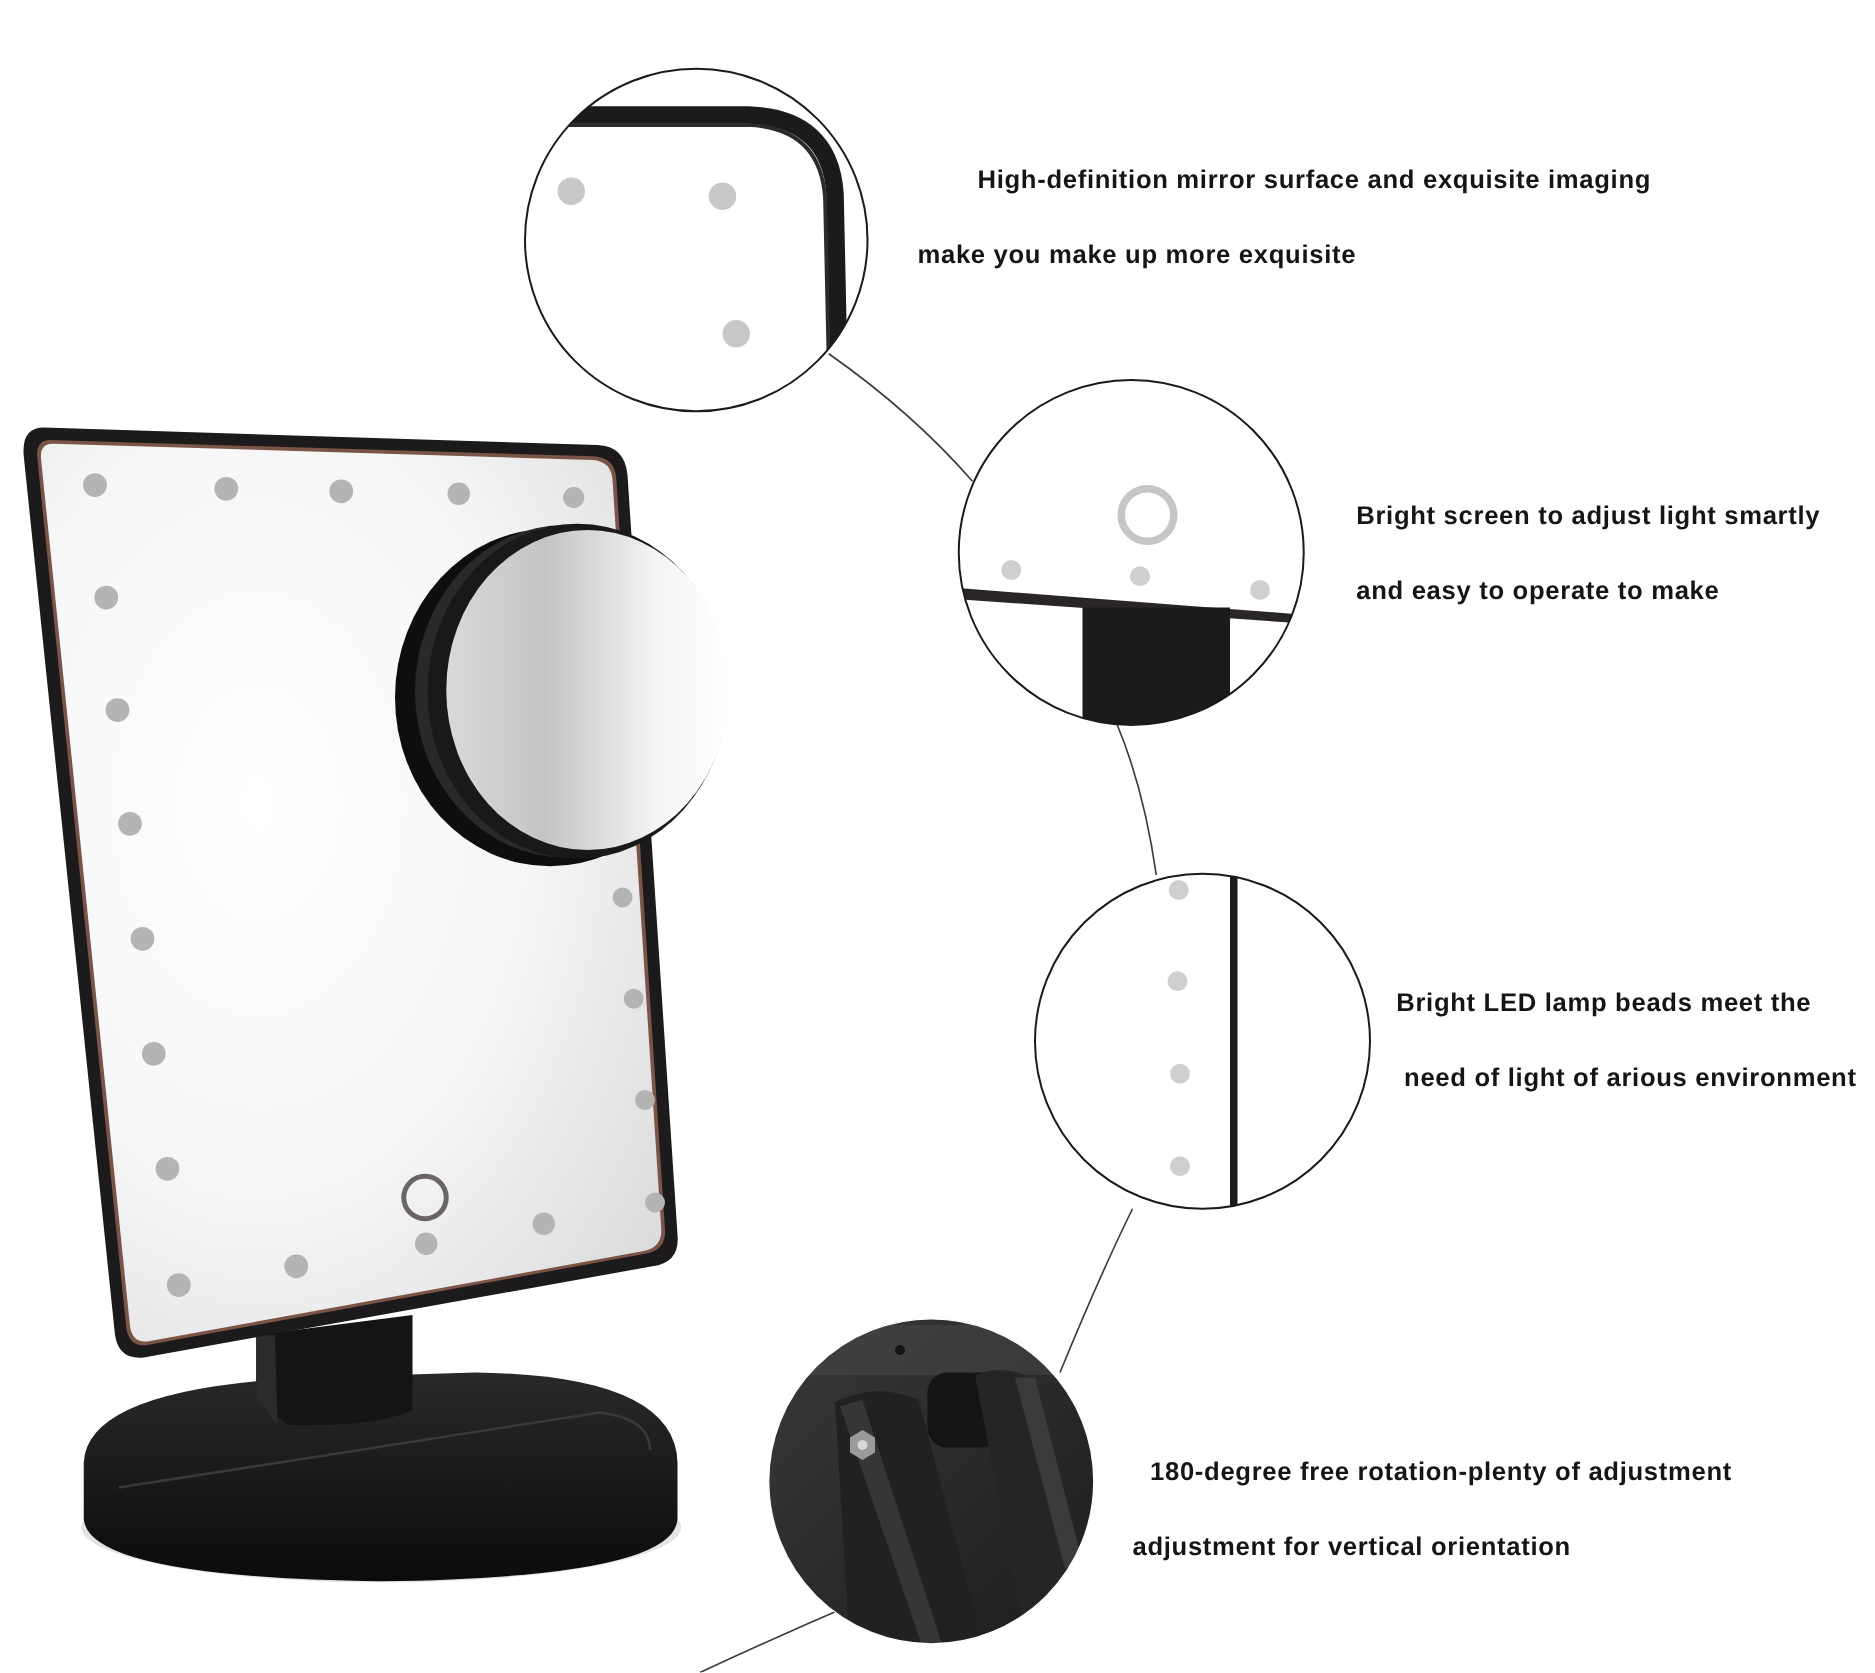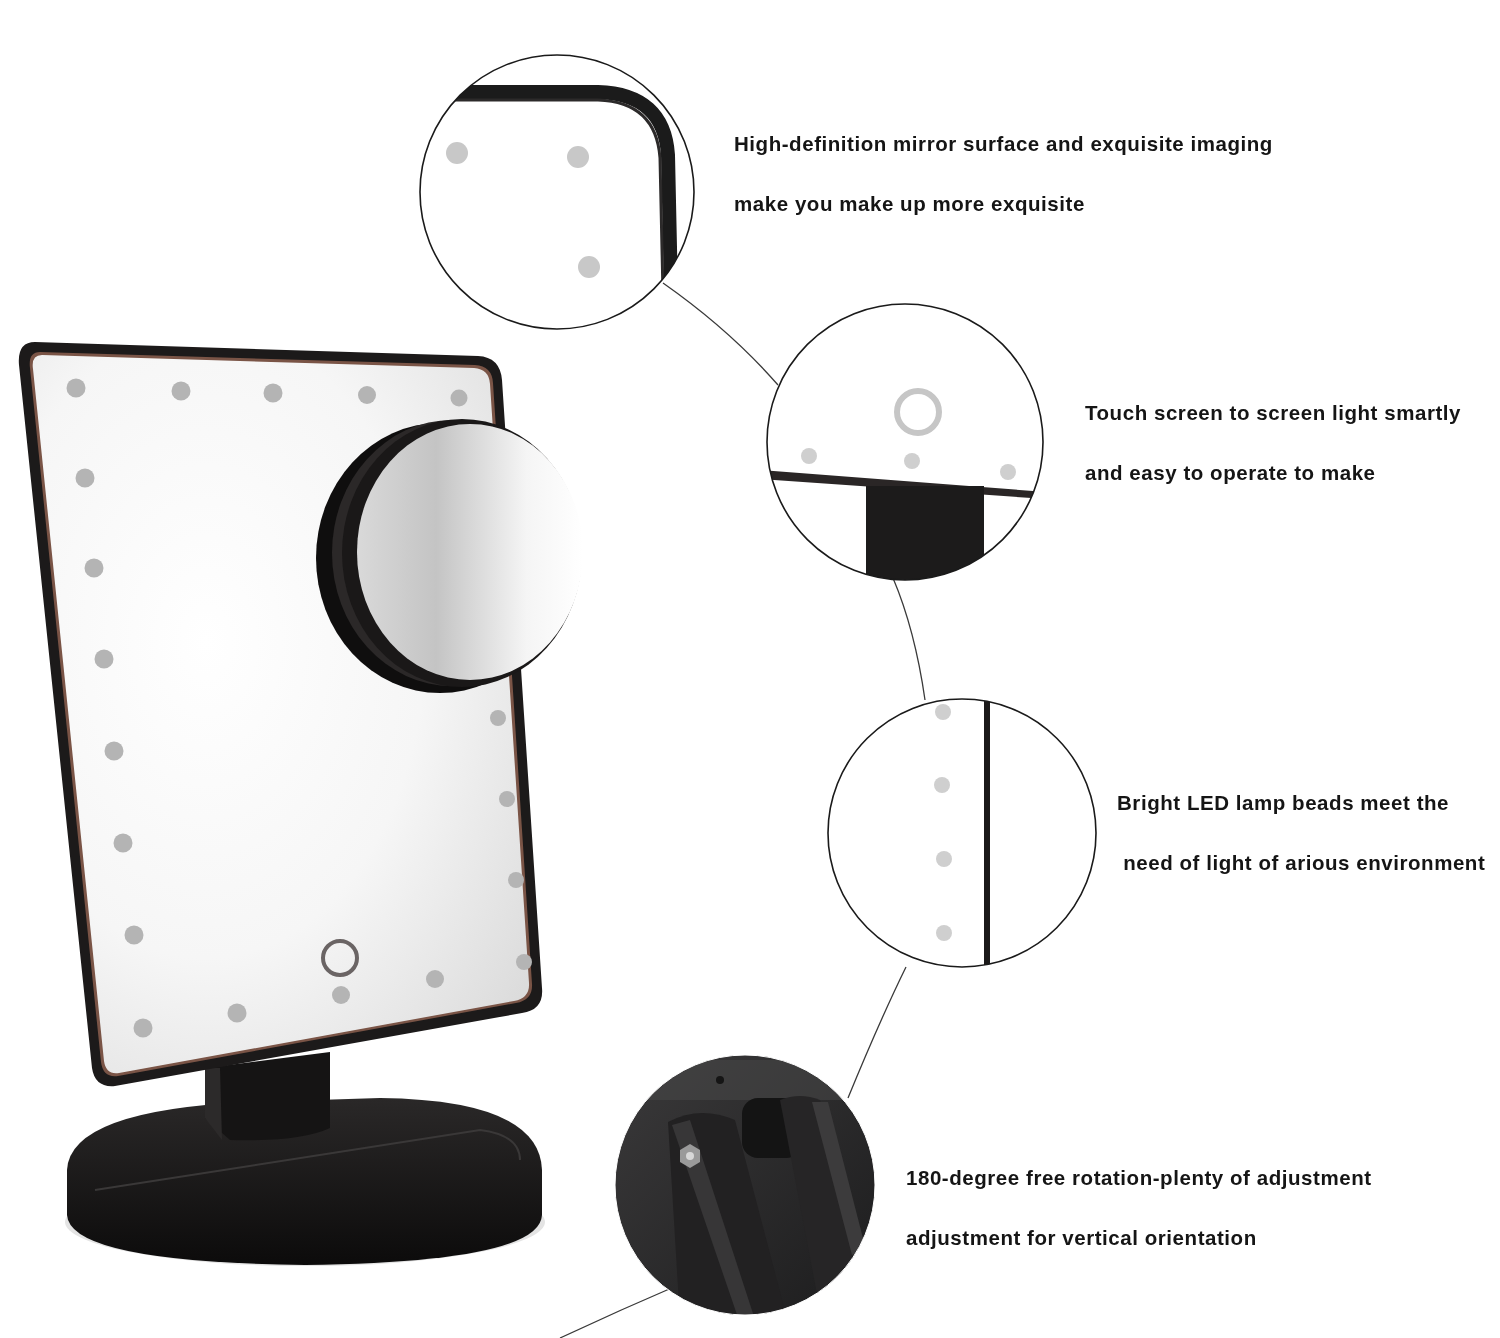--- a/index.html
+++ b/index.html
@@ -143,32 +143,32 @@
       <rect x="742" y="1098" width="60" height="60" rx="16" fill="#141414"></rect>
       <path d="M780 1100 Q 800 1092 820 1100 L 860 1240 L 850 1300 L 820 1310 Z" fill="#262526"></path>
       <path d="M812 1102 L 828 1102 L 866 1250 L 852 1255 Z" fill="#3c3b3c"></path>
       <polygon points="680,1150 690,1144 700,1150 700,1162 690,1168 680,1162" fill="#9a9a9a"></polygon>
       <circle cx="690" cy="1156" r="4" fill="#d8d8d8"></circle>
     </g>
     <circle cx="745" cy="1185" r="130" fill="none" stroke="#ffffff" stroke-width="1"></circle>
   </svg>
 
   <div class="caption" style="left:734px; top:134px;">
-    <span class="line" style="top:0;">High-definition mirror surface and exquisite imaging</span>
+    <span class="line" style="top:0;margin-left:48px;">High-definition mirror surface and exquisite imaging</span>
     <span class="line" style="top:60px;">make you make up more exquisite</span>
   </div>
 
   <div class="caption" style="left:1085px; top:403px;">
-    <span class="line" style="top:0;">Touch screen to screen light smartly</span>
+    <span class="line" style="top:0;">Bright screen to adjust light smartly</span>
     <span class="line" style="top:60px;">and easy to operate to make</span>
   </div>
 
   <div class="caption" style="left:1117px; top:793px;">
     <span class="line" style="top:0;text-align:center;">Bright LED lamp beads meet the</span>
     <span class="line" style="top:60px; white-space:pre;"> need of light of arious environment</span>
   </div>
 
   <div class="caption" style="left:906px; top:1168px;">
-    <span class="line" style="top:0;">180-degree free rotation-plenty of adjustment</span>
+    <span class="line" style="top:0;margin-left:14px;">180-degree free rotation-plenty of adjustment</span>
     <span class="line" style="top:60px;">adjustment for vertical orientation</span>
   </div>
 
 </div>
 
 </body></html>

